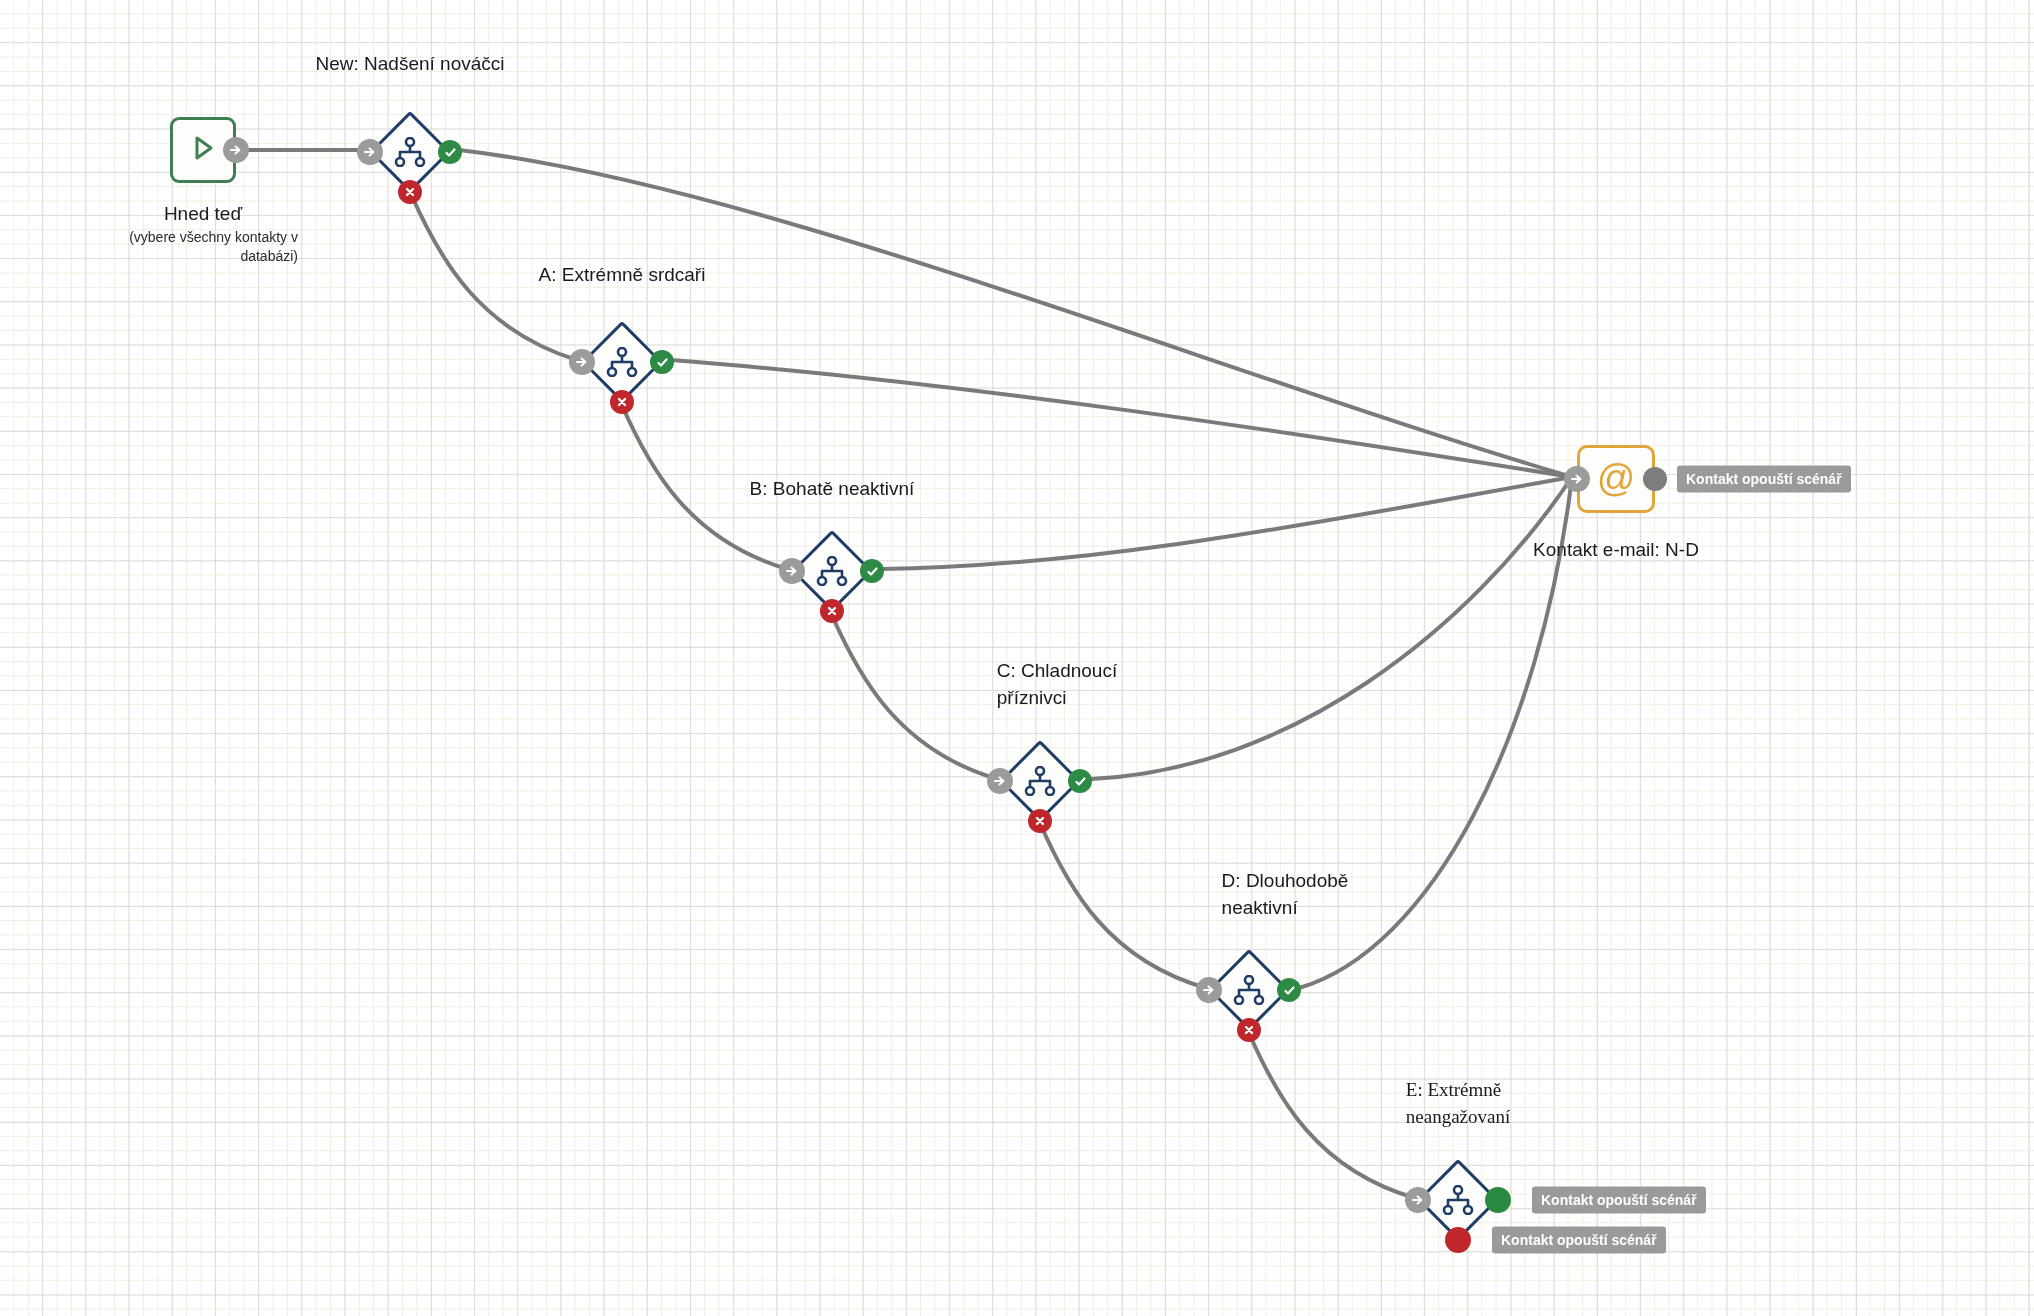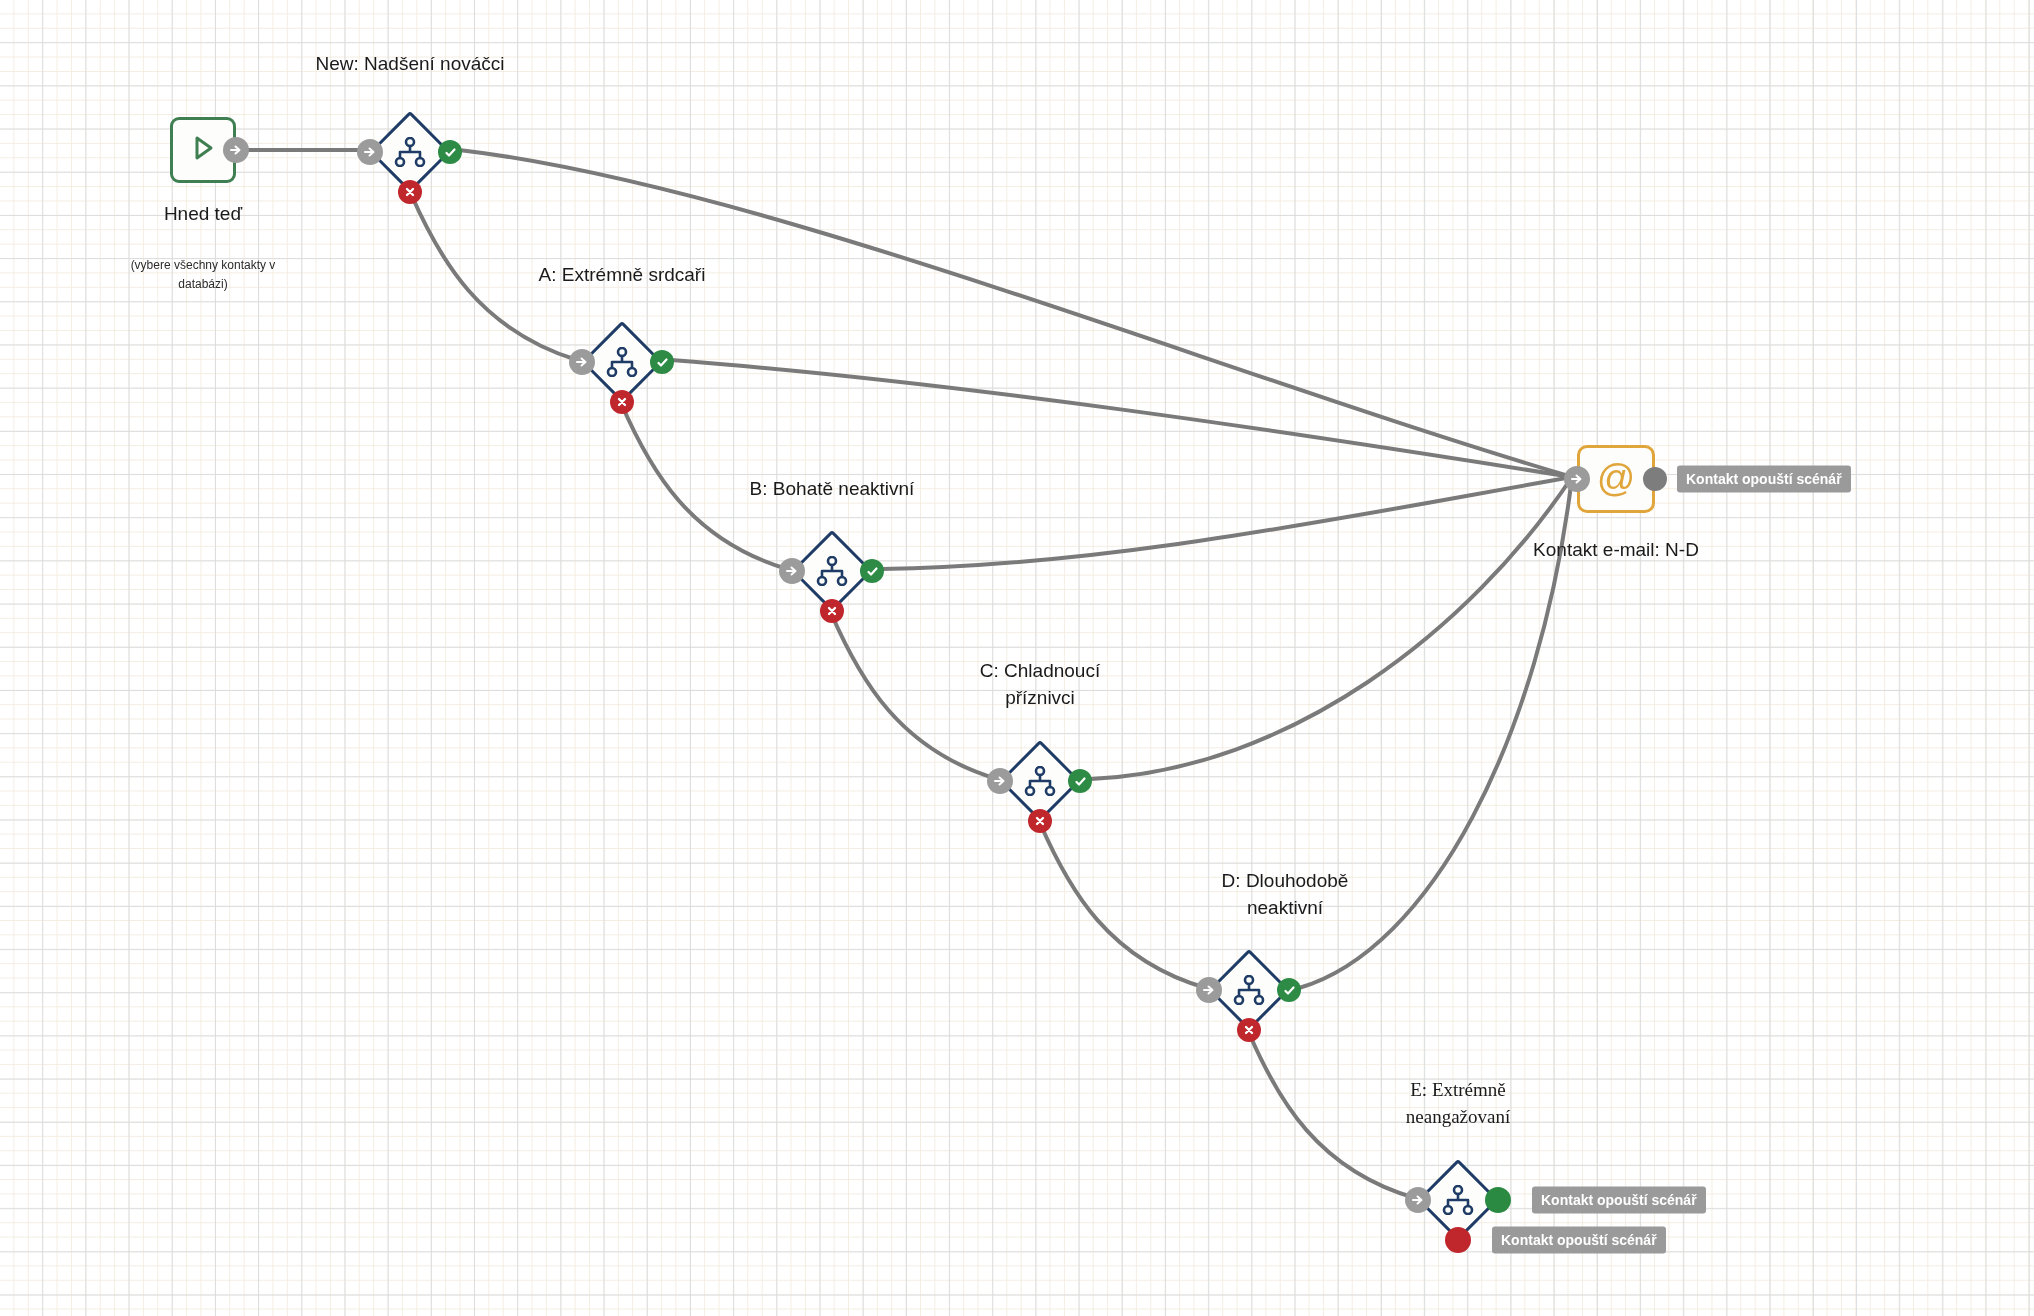--- a/index.html
+++ b/index.html
@@ -140,37 +140,36 @@
   }
   .port-plain-gray {
     width: 24px; height: 24px;
     background: #7d7d7d;
   }
 
   
   .node-title {
     position: absolute;
     transform: translateX(-50%);
-    text-align: center;
+    text-align: left;
     color: #1a1a1a;
     font-size: 19px;
     line-height: 27px;
     white-space: pre-line;
     font-family: "Liberation Sans", sans-serif;
   }
   .node-sub {
     position: absolute;
     transform: translateX(-50%);
-    text-align: center;
+    text-align: right;
     color: #2b2b2b;
-    font-size: 12px;
+    font-size: 14px;
     line-height: 19px;
     width: 190px;
     font-family: "Liberation Sans", sans-serif;
-    margin-top: 28px;
   }
 
   
   .exit-pill {
     position: absolute;
     transform: translateY(-50%);
     background: #9a9a9a;
     color: #ffffff;
     font-size: 14px;
     line-height: 14px;
@@ -344,21 +343,21 @@
           <path d="M2.5 7 L5 9.5 L10.5 3.5" fill="none" stroke="#ffffff" stroke-width="2.2" stroke-linecap="round" stroke-linejoin="round"></path>
         </svg>
       </div>
       <div class="port port-out-no" style="left:41px; top:81px;">
         <svg width="12" height="12" viewBox="0 0 12 12" xmlns="http://www.w3.org/2000/svg">
           <path d="M3 3 L9 9 M9 3 L3 9" fill="none" stroke="#ffffff" stroke-width="2.3" stroke-linecap="round"></path>
         </svg>
       </div>
     </div>
   </div>
-  <div class="node-title" style="left:1040px; top:657px;">C: Chladnoucí
+  <div class="node-title" style="left:1040px; top:657px;padding-left:34px;">C: Chladnoucí
 příznivci</div>
 
   <div class="node" style="left:1249px; top:990px;">
     <div class="diamond-wrap">
       <div class="diamond-shape"></div>
       <div class="diamond-icon">
         <svg width="34" height="30" viewBox="0 0 34 30" xmlns="http://www.w3.org/2000/svg">
           <circle cx="17" cy="5" r="4" fill="none" stroke="#1f3c66" stroke-width="2.6"></circle>
           <circle cx="7" cy="25" r="4" fill="none" stroke="#1f3c66" stroke-width="2.6"></circle>
           <circle cx="27" cy="25" r="4" fill="none" stroke="#1f3c66" stroke-width="2.6"></circle>

